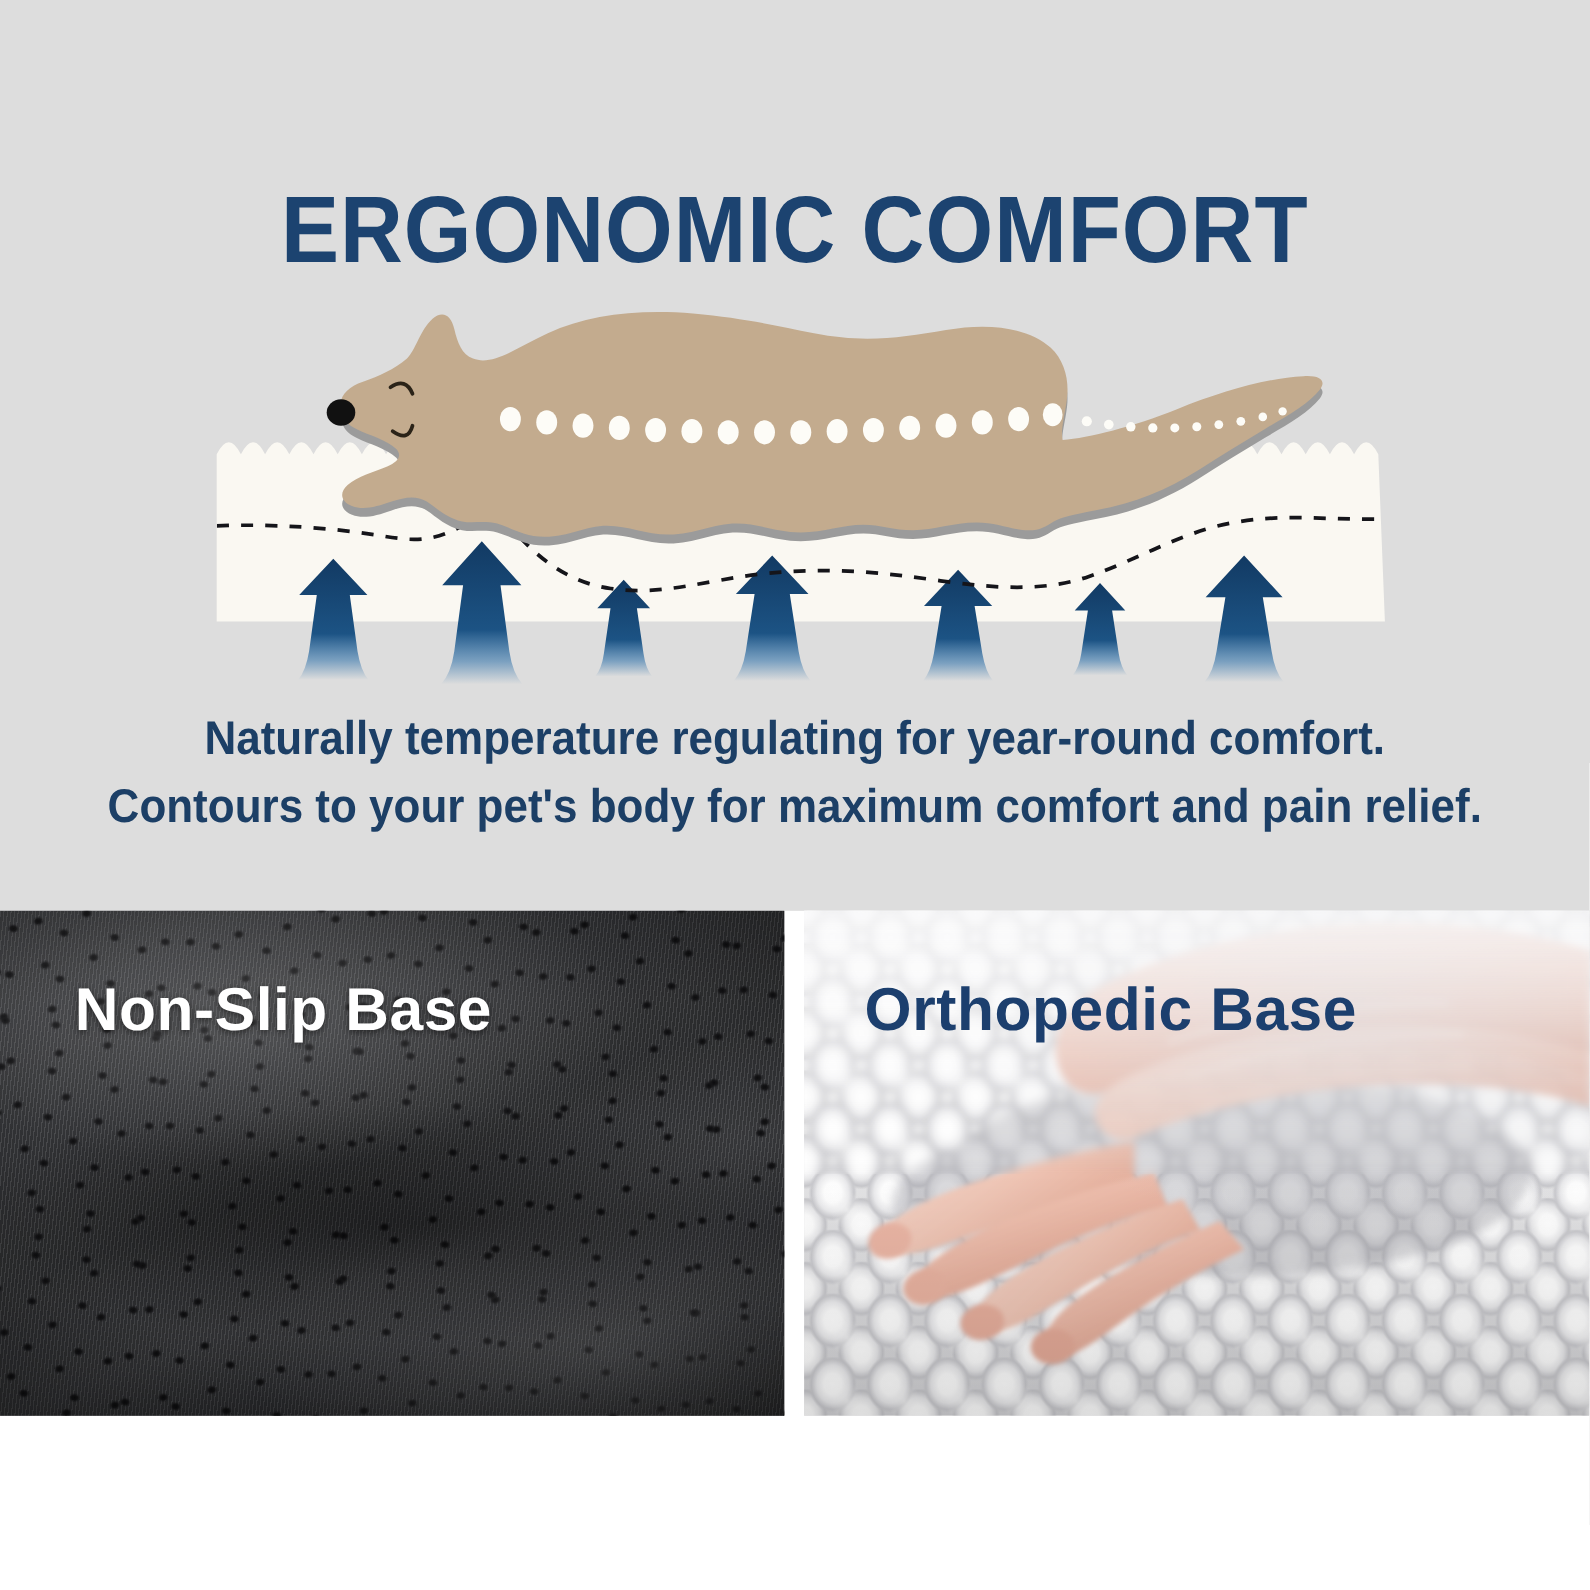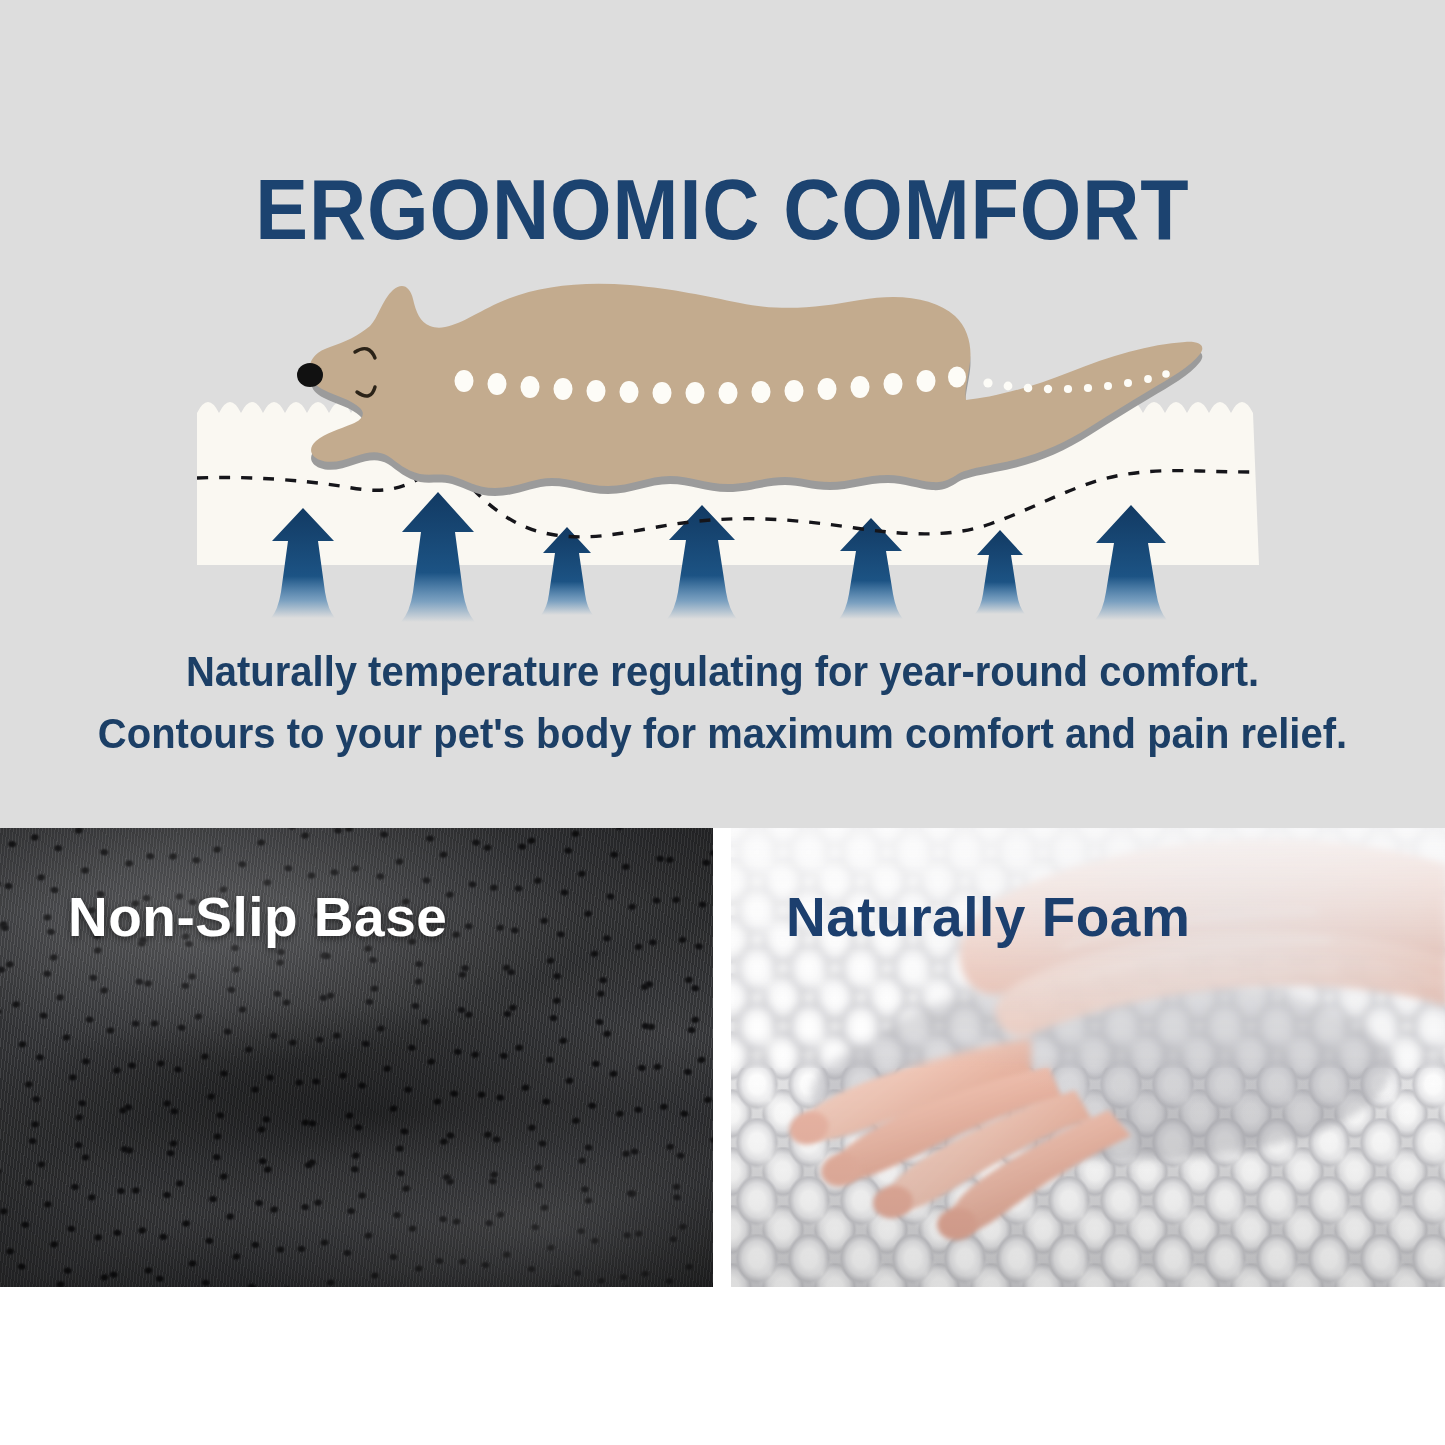--- a/index.html
+++ b/index.html
@@ -413,16 +413,16 @@
 
           <path d="M350,150 C420,126 510,112 600,112" fill="none" stroke="#f6dacd" stroke-width="7" opacity="0.55"></path>
           <path d="M362,178 C430,156 516,142 606,142" fill="none" stroke="#f4d2c4" stroke-width="6" opacity="0.45"></path>
           <path d="M330,120 C400,96 494,84 586,84" fill="none" stroke="#f8e0d4" stroke-width="6" opacity="0.45"></path>
         </g>
       </svg>
 
       <div class="tex foam-shade"></div>
       <div class="tex foam-blur-top" style="position:absolute;"></div>
 
-      <div class="panel-label label-right">Naturally Foam</div>
+      <div class="panel-label label-right">Orthopedic Base</div>
     </div>
   </section>
 </div>
 
 </body></html>

